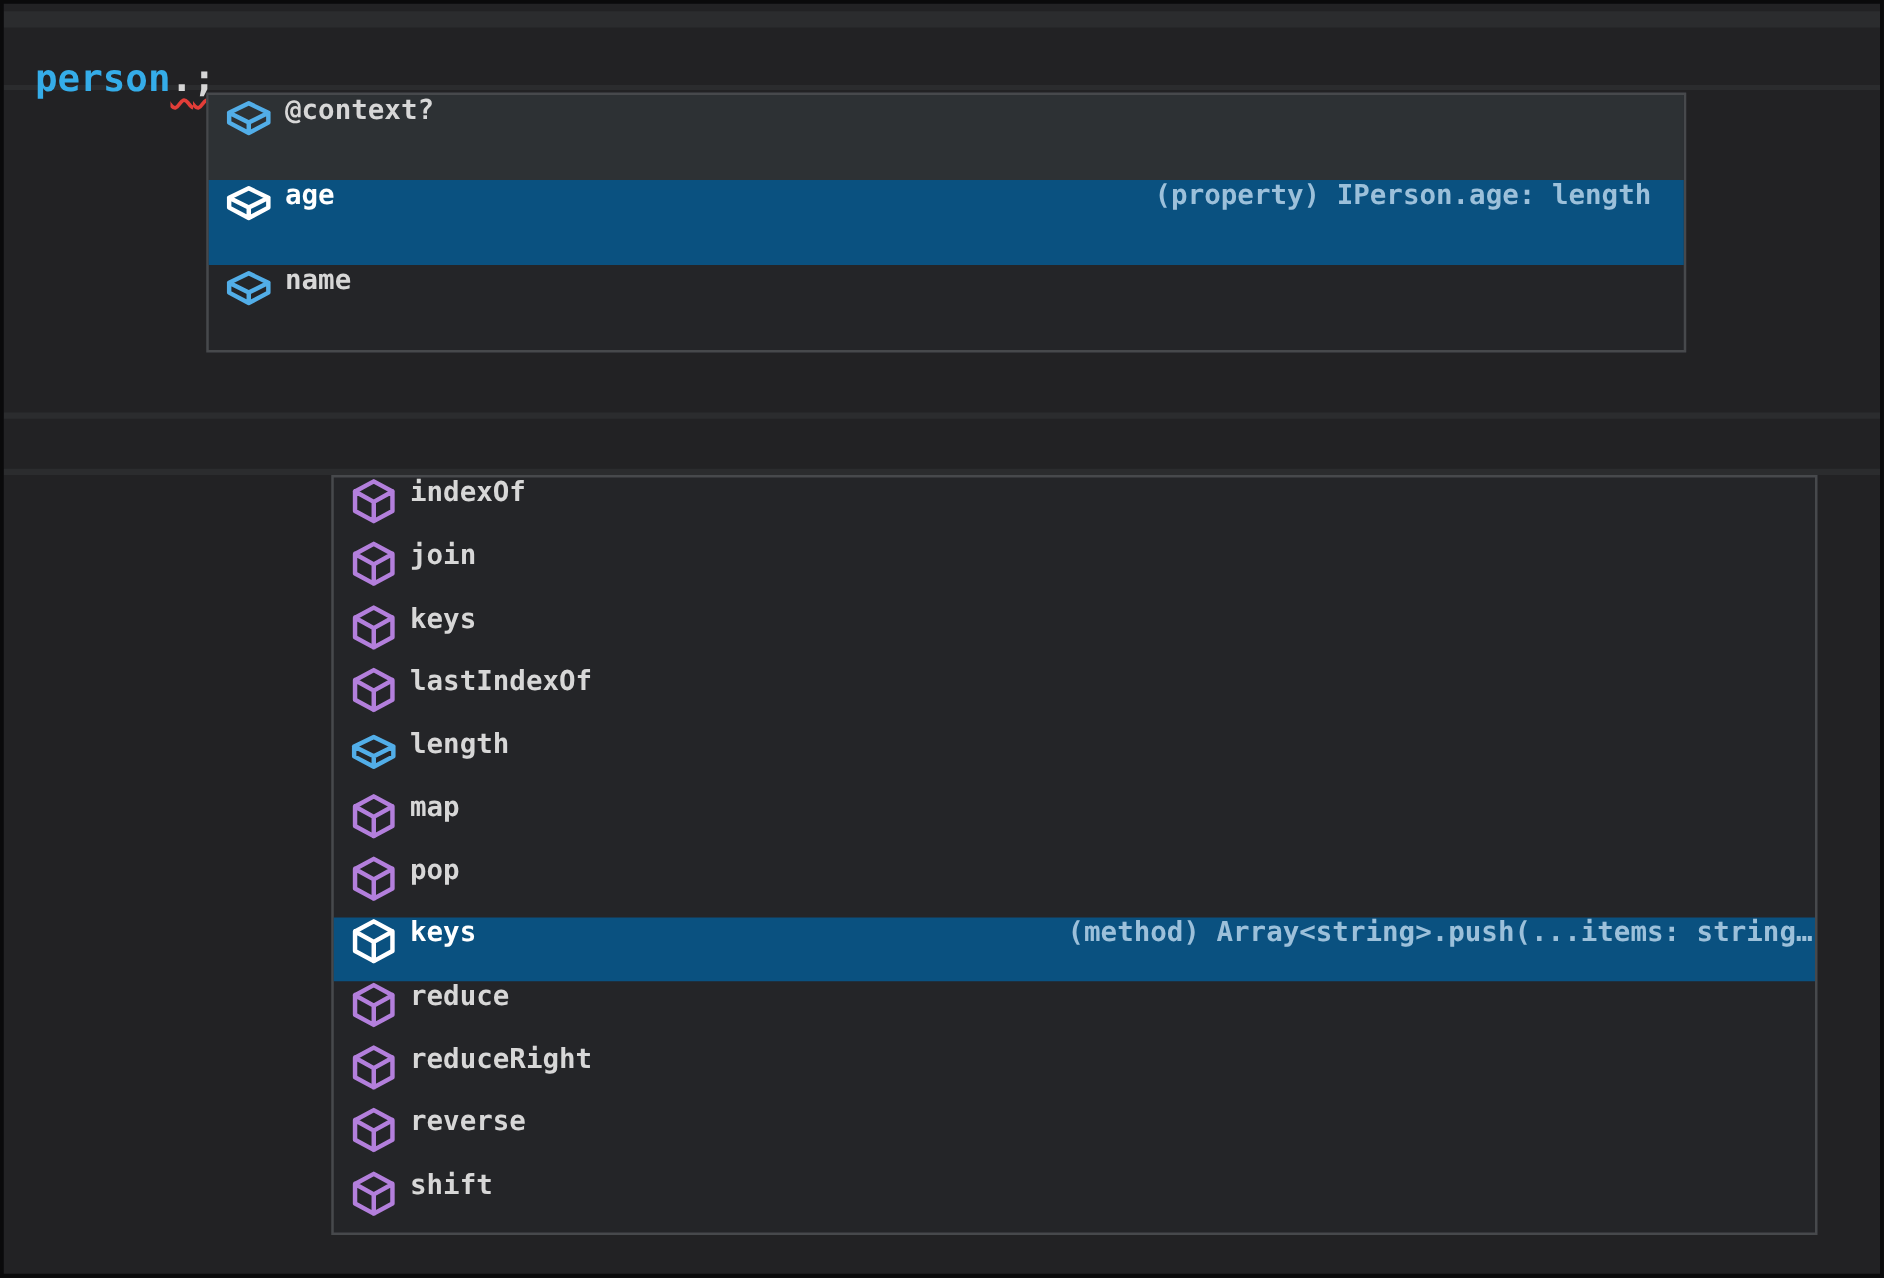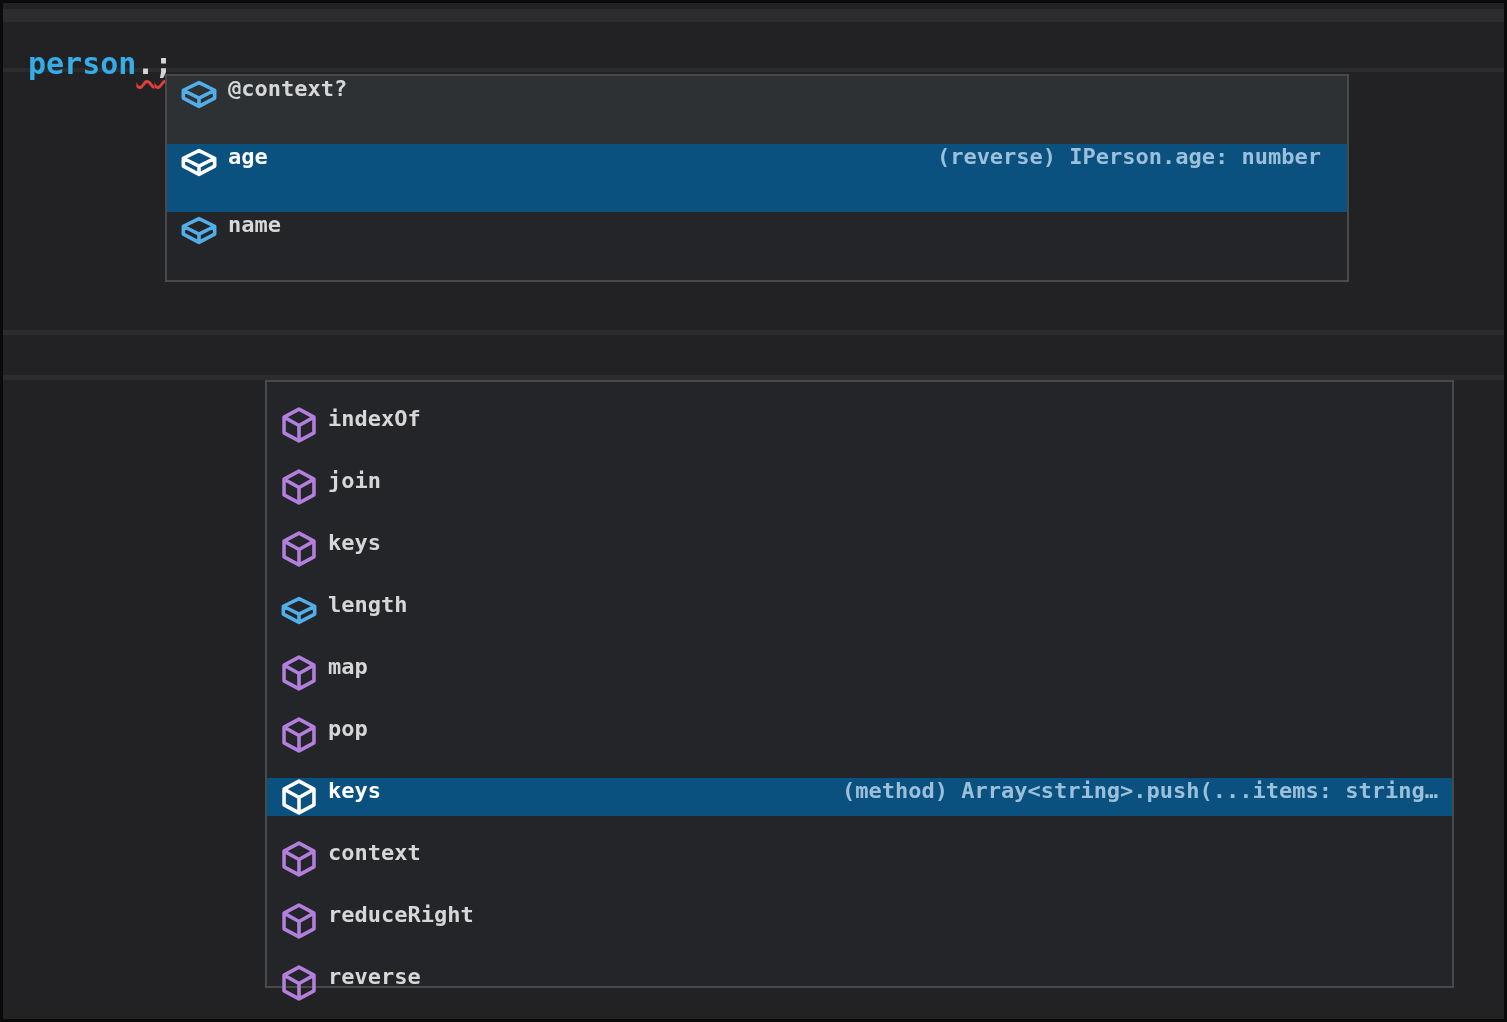--- a/index.html
+++ b/index.html
@@ -34,21 +34,21 @@
     position:absolute;z-index:3;box-sizing:border-box;display:flex;flex-direction:column;
     background:var(--row-bg,#242528);border:2px solid #47494c;
   }
   .suggest1{left:162px;top:71px;width:1184px;height:208px;}
   .suggest2{left:262px;top:377px;width:1189px;height:608px;}
 
   .row{
     flex:1;display:flex;min-width:0;
     padding:0 26px 0 13px;font-size:22px;color:var(--label,#d7d7d7);white-space:pre;
   }
-  .suggest2 .row{padding-right:14px;margin-top:24px;}
+  .suggest2 .row{padding-right:2px;}
   .row.hover{background:var(--hover-bg,#2d3134);}
   .row.selected{background:var(--selection-bg,#0a5180);color:#fff;}
 
   .icon{width:38px;height:38px;flex:none;margin-right:10px;display:flex;align-items:center;}
   .icon svg{width:100%;height:100%;display:block;}
   .icon path{fill:none;stroke-width:1.5;stroke-linejoin:round;stroke-linecap:round;}
   .icon.field path{stroke:var(--field-icon,#52aee8);}
   .icon.method path{stroke:var(--method-icon,#b37fdc);}
   .row.selected .icon path{stroke:#ffffff;}
 
@@ -67,51 +67,54 @@
   <div class="line-rule rule-l2-top"></div>
   <div class="line-rule rule-l2-bottom"></div>
 
   <div class="code-line line1" id="line1"><span class="tok" style="color: rgb(53, 173, 233);">person</span><span class="tok squiggle" style="color: rgb(214, 214, 214);">.</span><span class="tok squiggle" style="color: rgb(214, 214, 214);">;</span></div>
   <div class="suggest suggest1" id="suggest1">
       <div class="row hover"><span class="icon field"><svg viewBox="0 0 16 16">
             <path d="M8 2.8 L14.6 6 L8 9.3 L1.4 6 Z M1.4 6 L1.4 9.3 L8 12.8 L8 9.3 M14.6 6 L14.6 9.3 L8 12.8"></path>
           </svg></span><span class="label">@context?</span></div>
       <div class="row selected"><span class="icon field"><svg viewBox="0 0 16 16">
             <path d="M8 2.8 L14.6 6 L8 9.3 L1.4 6 Z M1.4 6 L1.4 9.3 L8 12.8 L8 9.3 M14.6 6 L14.6 9.3 L8 12.8"></path>
-          </svg></span><span class="label">age</span><span class="detail">(reverse) IPerson.age: number</span></div>
+          </svg></span><span class="label">age</span><span class="detail">(property) IPerson.age: length</span></div>
       <div class="row"><span class="icon field"><svg viewBox="0 0 16 16">
             <path d="M8 2.8 L14.6 6 L8 9.3 L1.4 6 Z M1.4 6 L1.4 9.3 L8 12.8 L8 9.3 M14.6 6 L14.6 9.3 L8 12.8"></path>
           </svg></span><span class="label">name</span></div>
     </div>
 
   <div class="suggest suggest2" id="suggest2">
       <div class="row"><span class="icon method"><svg viewBox="0 0 16 16">
             <path d="M8 1.3 L14.3 4.7 L14.3 11.3 L8 14.7 L1.7 11.3 L1.7 4.7 Z M1.7 4.7 L8 8.2 L14.3 4.7 M8 8.2 L8 14.7"></path>
           </svg></span><span class="label">indexOf</span></div>
       <div class="row"><span class="icon method"><svg viewBox="0 0 16 16">
             <path d="M8 1.3 L14.3 4.7 L14.3 11.3 L8 14.7 L1.7 11.3 L1.7 4.7 Z M1.7 4.7 L8 8.2 L14.3 4.7 M8 8.2 L8 14.7"></path>
           </svg></span><span class="label">join</span></div>
       <div class="row"><span class="icon method"><svg viewBox="0 0 16 16">
             <path d="M8 1.3 L14.3 4.7 L14.3 11.3 L8 14.7 L1.7 11.3 L1.7 4.7 Z M1.7 4.7 L8 8.2 L14.3 4.7 M8 8.2 L8 14.7"></path>
           </svg></span><span class="label">keys</span></div>
+      <div class="row"><span class="icon method"><svg viewBox="0 0 16 16">
+            <path d="M8 1.3 L14.3 4.7 L14.3 11.3 L8 14.7 L1.7 11.3 L1.7 4.7 Z M1.7 4.7 L8 8.2 L14.3 4.7 M8 8.2 L8 14.7"></path>
+          </svg></span><span class="label">lastIndexOf</span></div>
       <div class="row"><span class="icon field"><svg viewBox="0 0 16 16">
             <path d="M8 2.8 L14.6 6 L8 9.3 L1.4 6 Z M1.4 6 L1.4 9.3 L8 12.8 L8 9.3 M14.6 6 L14.6 9.3 L8 12.8"></path>
           </svg></span><span class="label">length</span></div>
       <div class="row"><span class="icon method"><svg viewBox="0 0 16 16">
             <path d="M8 1.3 L14.3 4.7 L14.3 11.3 L8 14.7 L1.7 11.3 L1.7 4.7 Z M1.7 4.7 L8 8.2 L14.3 4.7 M8 8.2 L8 14.7"></path>
           </svg></span><span class="label">map</span></div>
       <div class="row"><span class="icon method"><svg viewBox="0 0 16 16">
             <path d="M8 1.3 L14.3 4.7 L14.3 11.3 L8 14.7 L1.7 11.3 L1.7 4.7 Z M1.7 4.7 L8 8.2 L14.3 4.7 M8 8.2 L8 14.7"></path>
           </svg></span><span class="label">pop</span></div>
       <div class="row selected"><span class="icon method"><svg viewBox="0 0 16 16">
             <path d="M8 1.3 L14.3 4.7 L14.3 11.3 L8 14.7 L1.7 11.3 L1.7 4.7 Z M1.7 4.7 L8 8.2 L14.3 4.7 M8 8.2 L8 14.7"></path>
           </svg></span><span class="label">keys</span><span class="detail">(method) Array&lt;string&gt;.push(...items: string…</span></div>
       <div class="row"><span class="icon method"><svg viewBox="0 0 16 16">
             <path d="M8 1.3 L14.3 4.7 L14.3 11.3 L8 14.7 L1.7 11.3 L1.7 4.7 Z M1.7 4.7 L8 8.2 L14.3 4.7 M8 8.2 L8 14.7"></path>
-          </svg></span><span class="label">context</span></div>
+          </svg></span><span class="label">reduce</span></div>
       <div class="row"><span class="icon method"><svg viewBox="0 0 16 16">
             <path d="M8 1.3 L14.3 4.7 L14.3 11.3 L8 14.7 L1.7 11.3 L1.7 4.7 Z M1.7 4.7 L8 8.2 L14.3 4.7 M8 8.2 L8 14.7"></path>
           </svg></span><span class="label">reduceRight</span></div>
       <div class="row"><span class="icon method"><svg viewBox="0 0 16 16">
             <path d="M8 1.3 L14.3 4.7 L14.3 11.3 L8 14.7 L1.7 11.3 L1.7 4.7 Z M1.7 4.7 L8 8.2 L14.3 4.7 M8 8.2 L8 14.7"></path>
           </svg></span><span class="label">reverse</span></div>
       <div class="row"><span class="icon method"><svg viewBox="0 0 16 16">
             <path d="M8 1.3 L14.3 4.7 L14.3 11.3 L8 14.7 L1.7 11.3 L1.7 4.7 Z M1.7 4.7 L8 8.2 L14.3 4.7 M8 8.2 L8 14.7"></path>
           </svg></span><span class="label">shift</span></div>
     </div>

